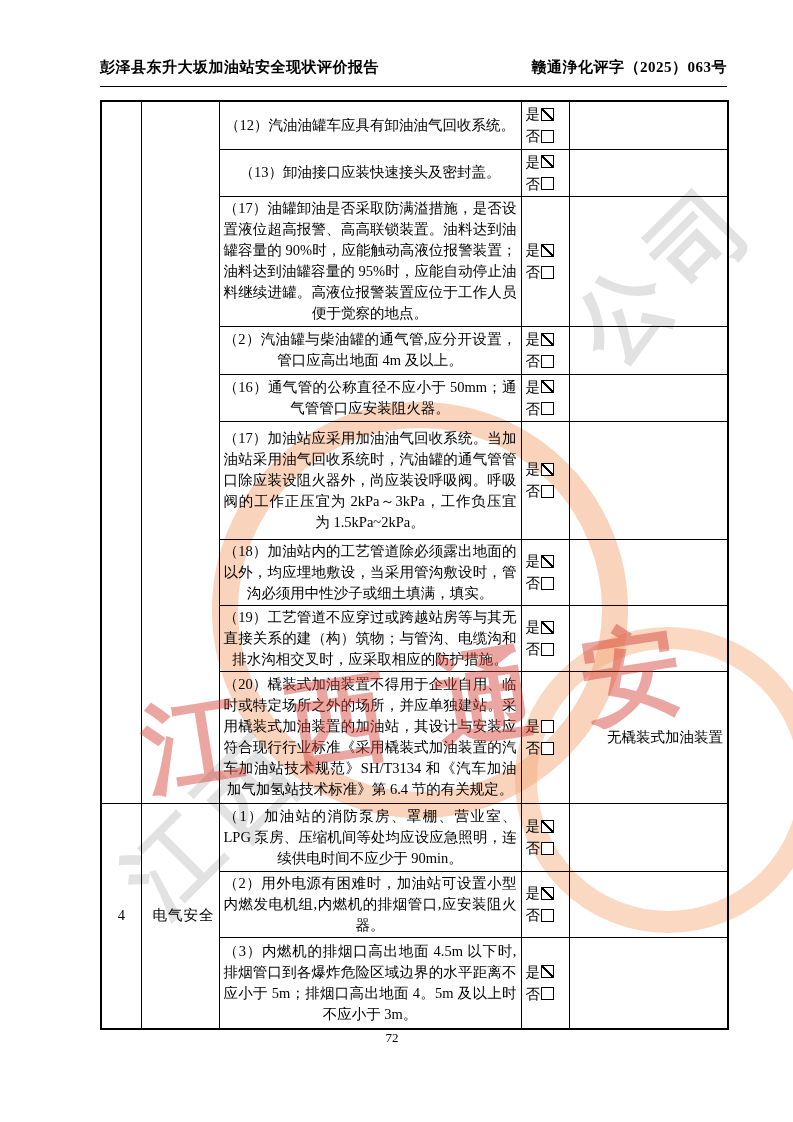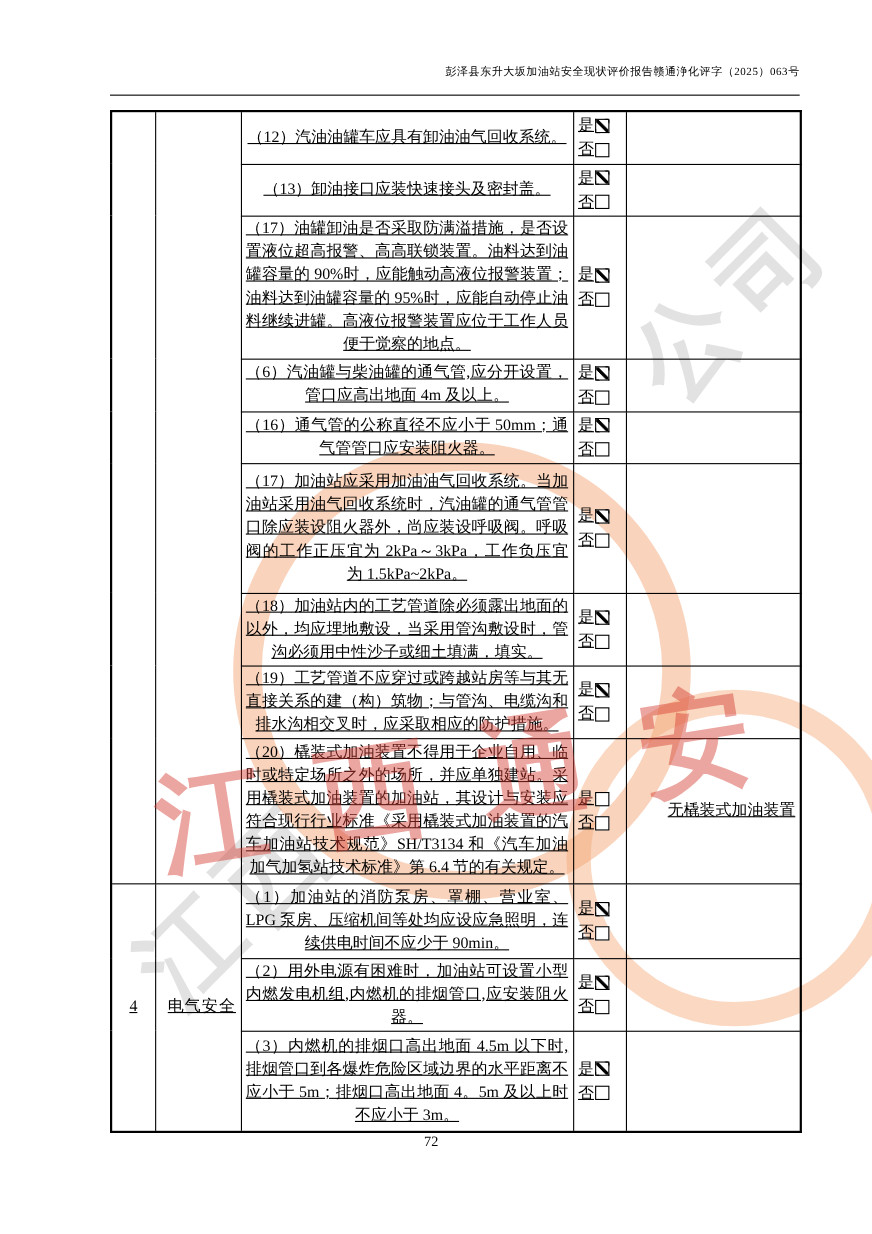--- a/index.html
+++ b/index.html
@@ -8,40 +8,40 @@
     width:793px;height:1122px;
     margin:0 auto;
     background:#ffffff;
     overflow:hidden;
     font-family:"Liberation Serif","DejaVu Serif",serif;
     color:#000;
   }
   
   .header{
     position:absolute;left:100px;top:58px;width:627px;
-    display:flex;justify-content:flex-end;align-items:flex-end;
-    font-size:10px;font-weight:normal;letter-spacing:.5px;
+    display:flex;justify-content:space-between;align-items:flex-end;
+    font-size:15px;font-weight:bold;letter-spacing:.5px;
   }
   .header-rule{
     position:absolute;left:100px;top:86px;width:627px;height:0;
     border-top:1.6px solid #000;
   }
   
   table.checklist{
     position:absolute;left:100px;top:100px;
     width:627px;border-collapse:collapse;table-layout:fixed;
     background:transparent;
   }
   table.checklist td{
     border:1px solid #000;
     vertical-align:middle;
     font-size:14.5px;line-height:21px;
     padding:1px 4px;
   }
-  table.checklist{border:2px solid #000;text-decoration:underline;}
+  table.checklist{border:2px solid #000;}
   td.seq{text-align:center;font-size:15px;}
   td.cat{text-align:right;font-size:15px;letter-spacing:1px;}
   td.item{text-align:justify;text-align-last:center;padding:2px 7px;}
   td.yn{padding:0 2px 0 6px;font-size:15px;}
   td.remark{text-align:right;}
   .yn-line{display:flex;align-items:center;line-height:22px;}
   
   .cb{
     display:inline-block;width:11px;height:11px;
     border:1.6px solid #000;margin-left:1px;
@@ -134,21 +134,21 @@
               <span class="cb checked"></span>
             </div>
           <div class="yn-line">
               <span>否</span>
               <span class="cb"></span>
             </div>
         </td>
         <td class="remark"></td>
       </tr>
       <tr style="height:48px">
-        <td class="item">（6）汽油罐与柴油罐的通气管,应分开设置，管口应高出地面 4m 及以上。</td>
+        <td class="item">（2）汽油罐与柴油罐的通气管,应分开设置，管口应高出地面 4m 及以上。</td>
         <td class="yn">
           <div class="yn-line">
               <span>是</span>
               <span class="cb checked"></span>
             </div>
           <div class="yn-line">
               <span>否</span>
               <span class="cb"></span>
             </div>
         </td>

